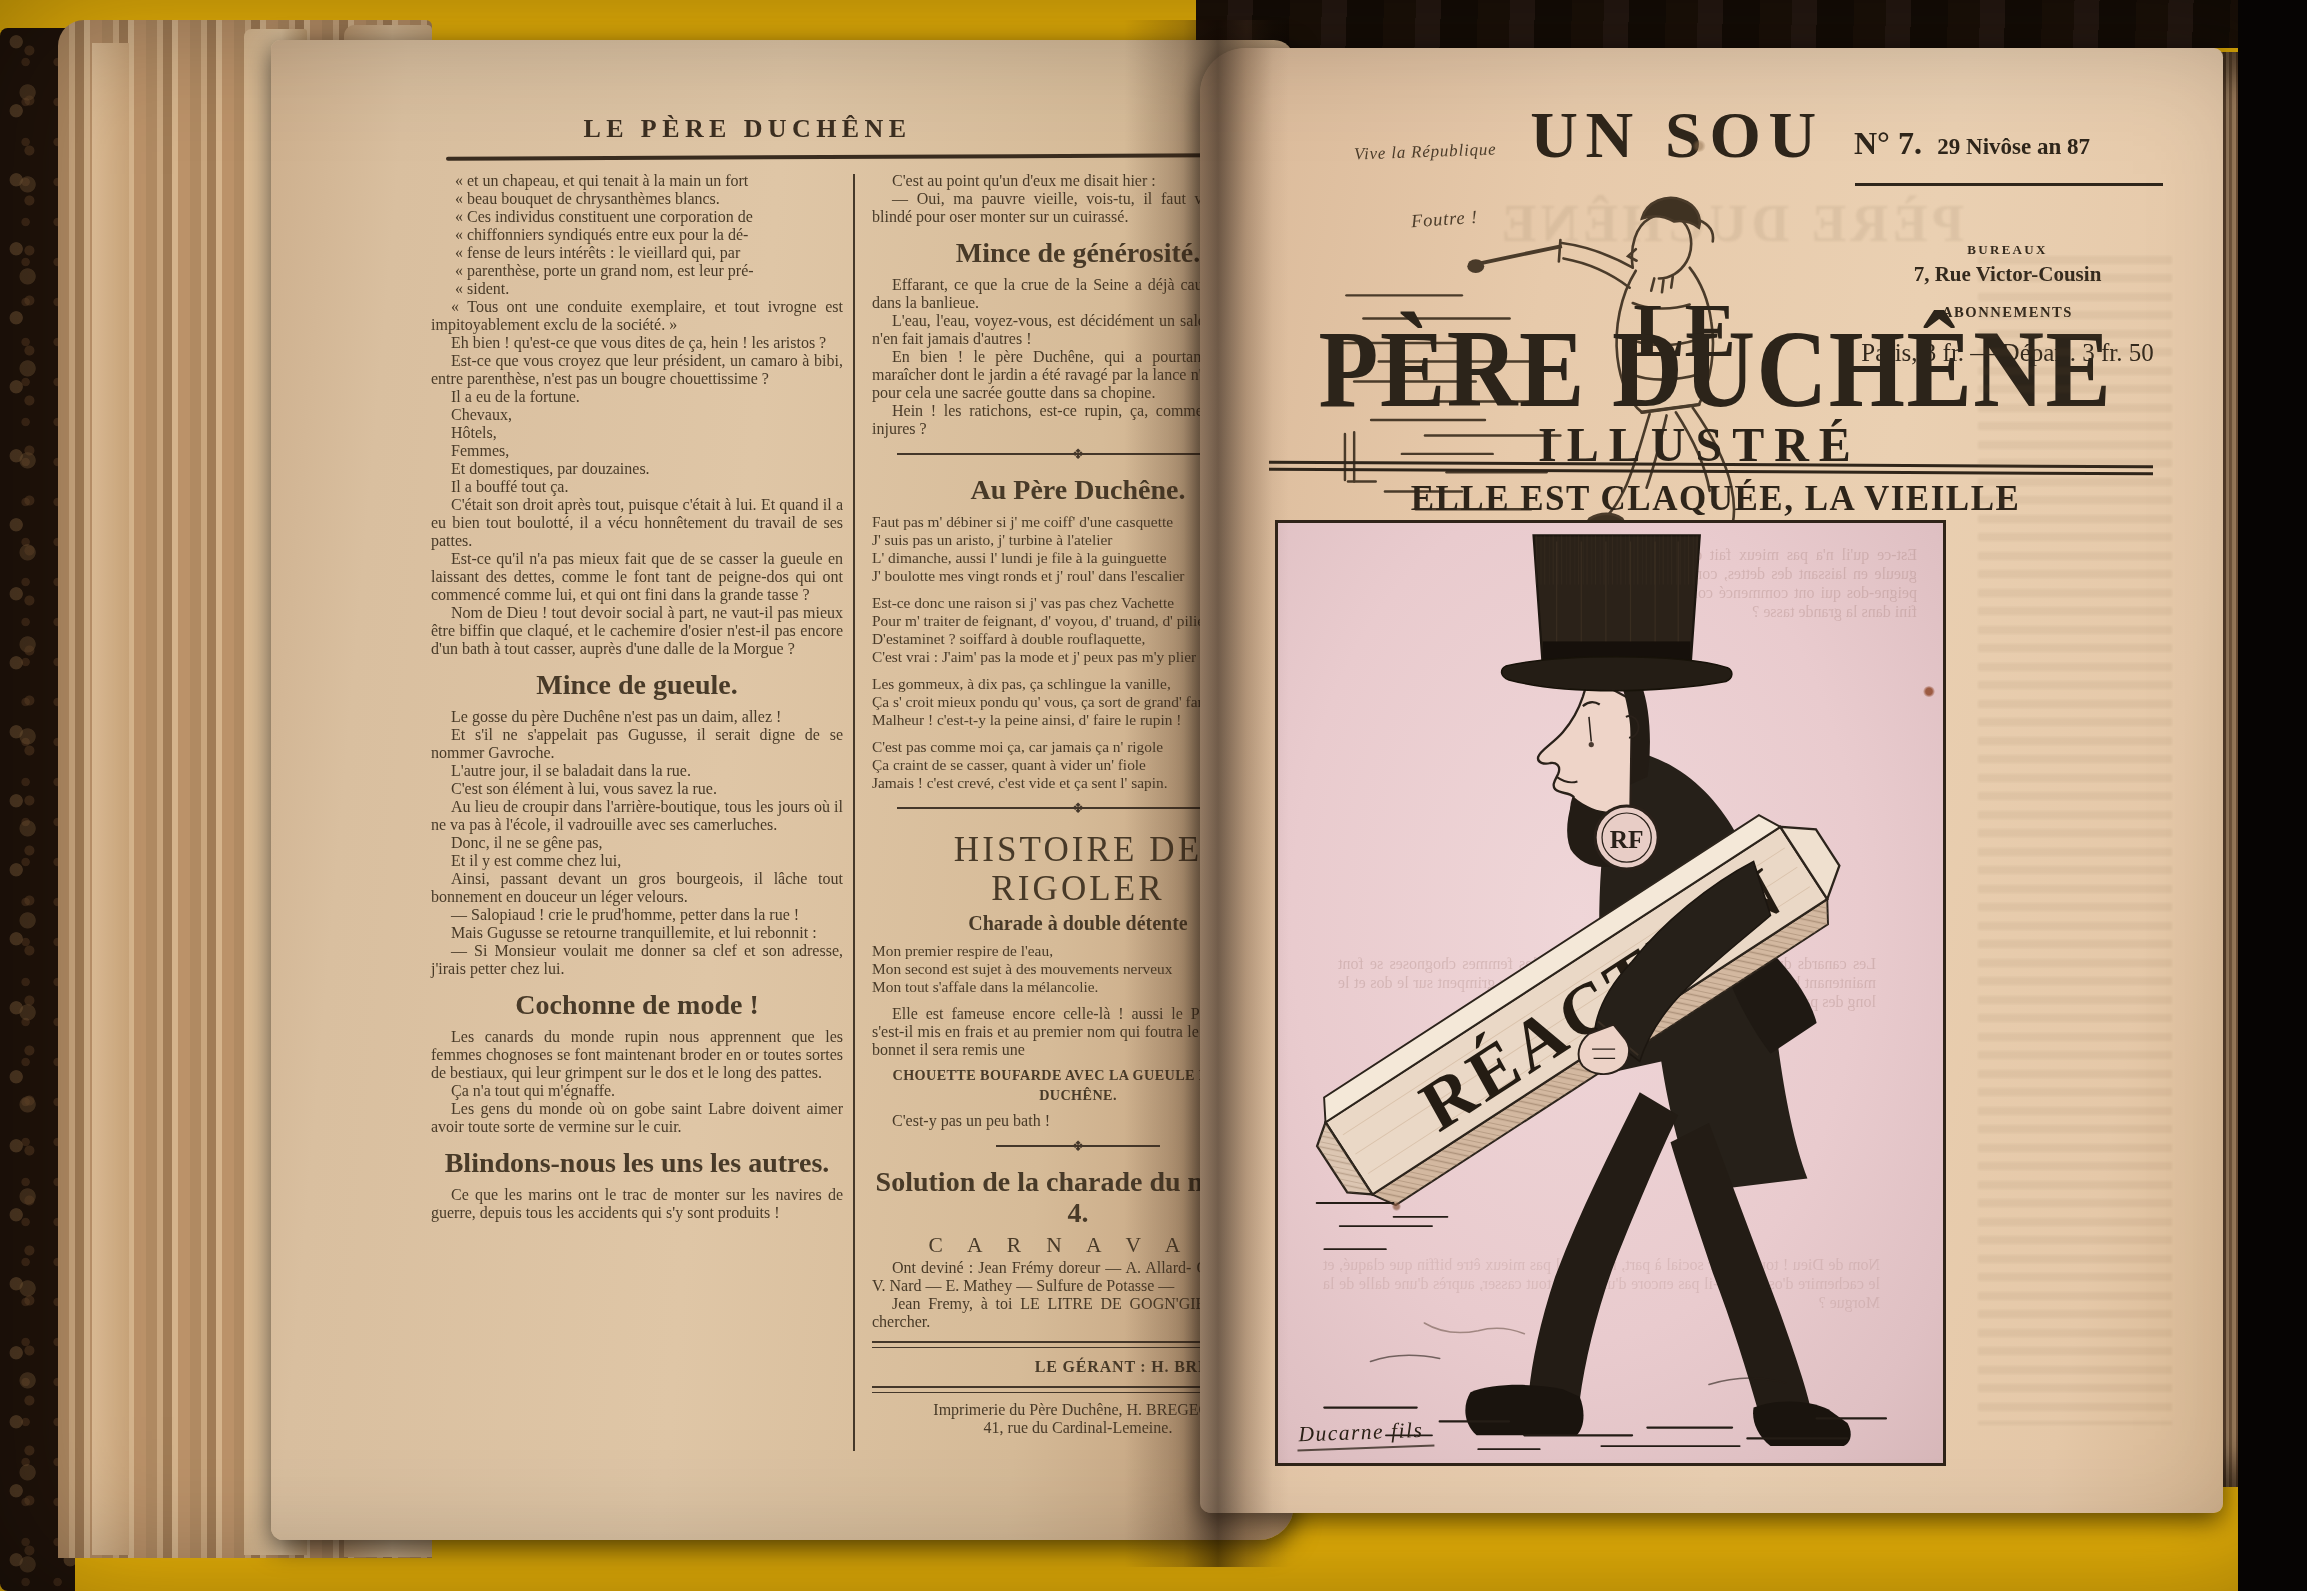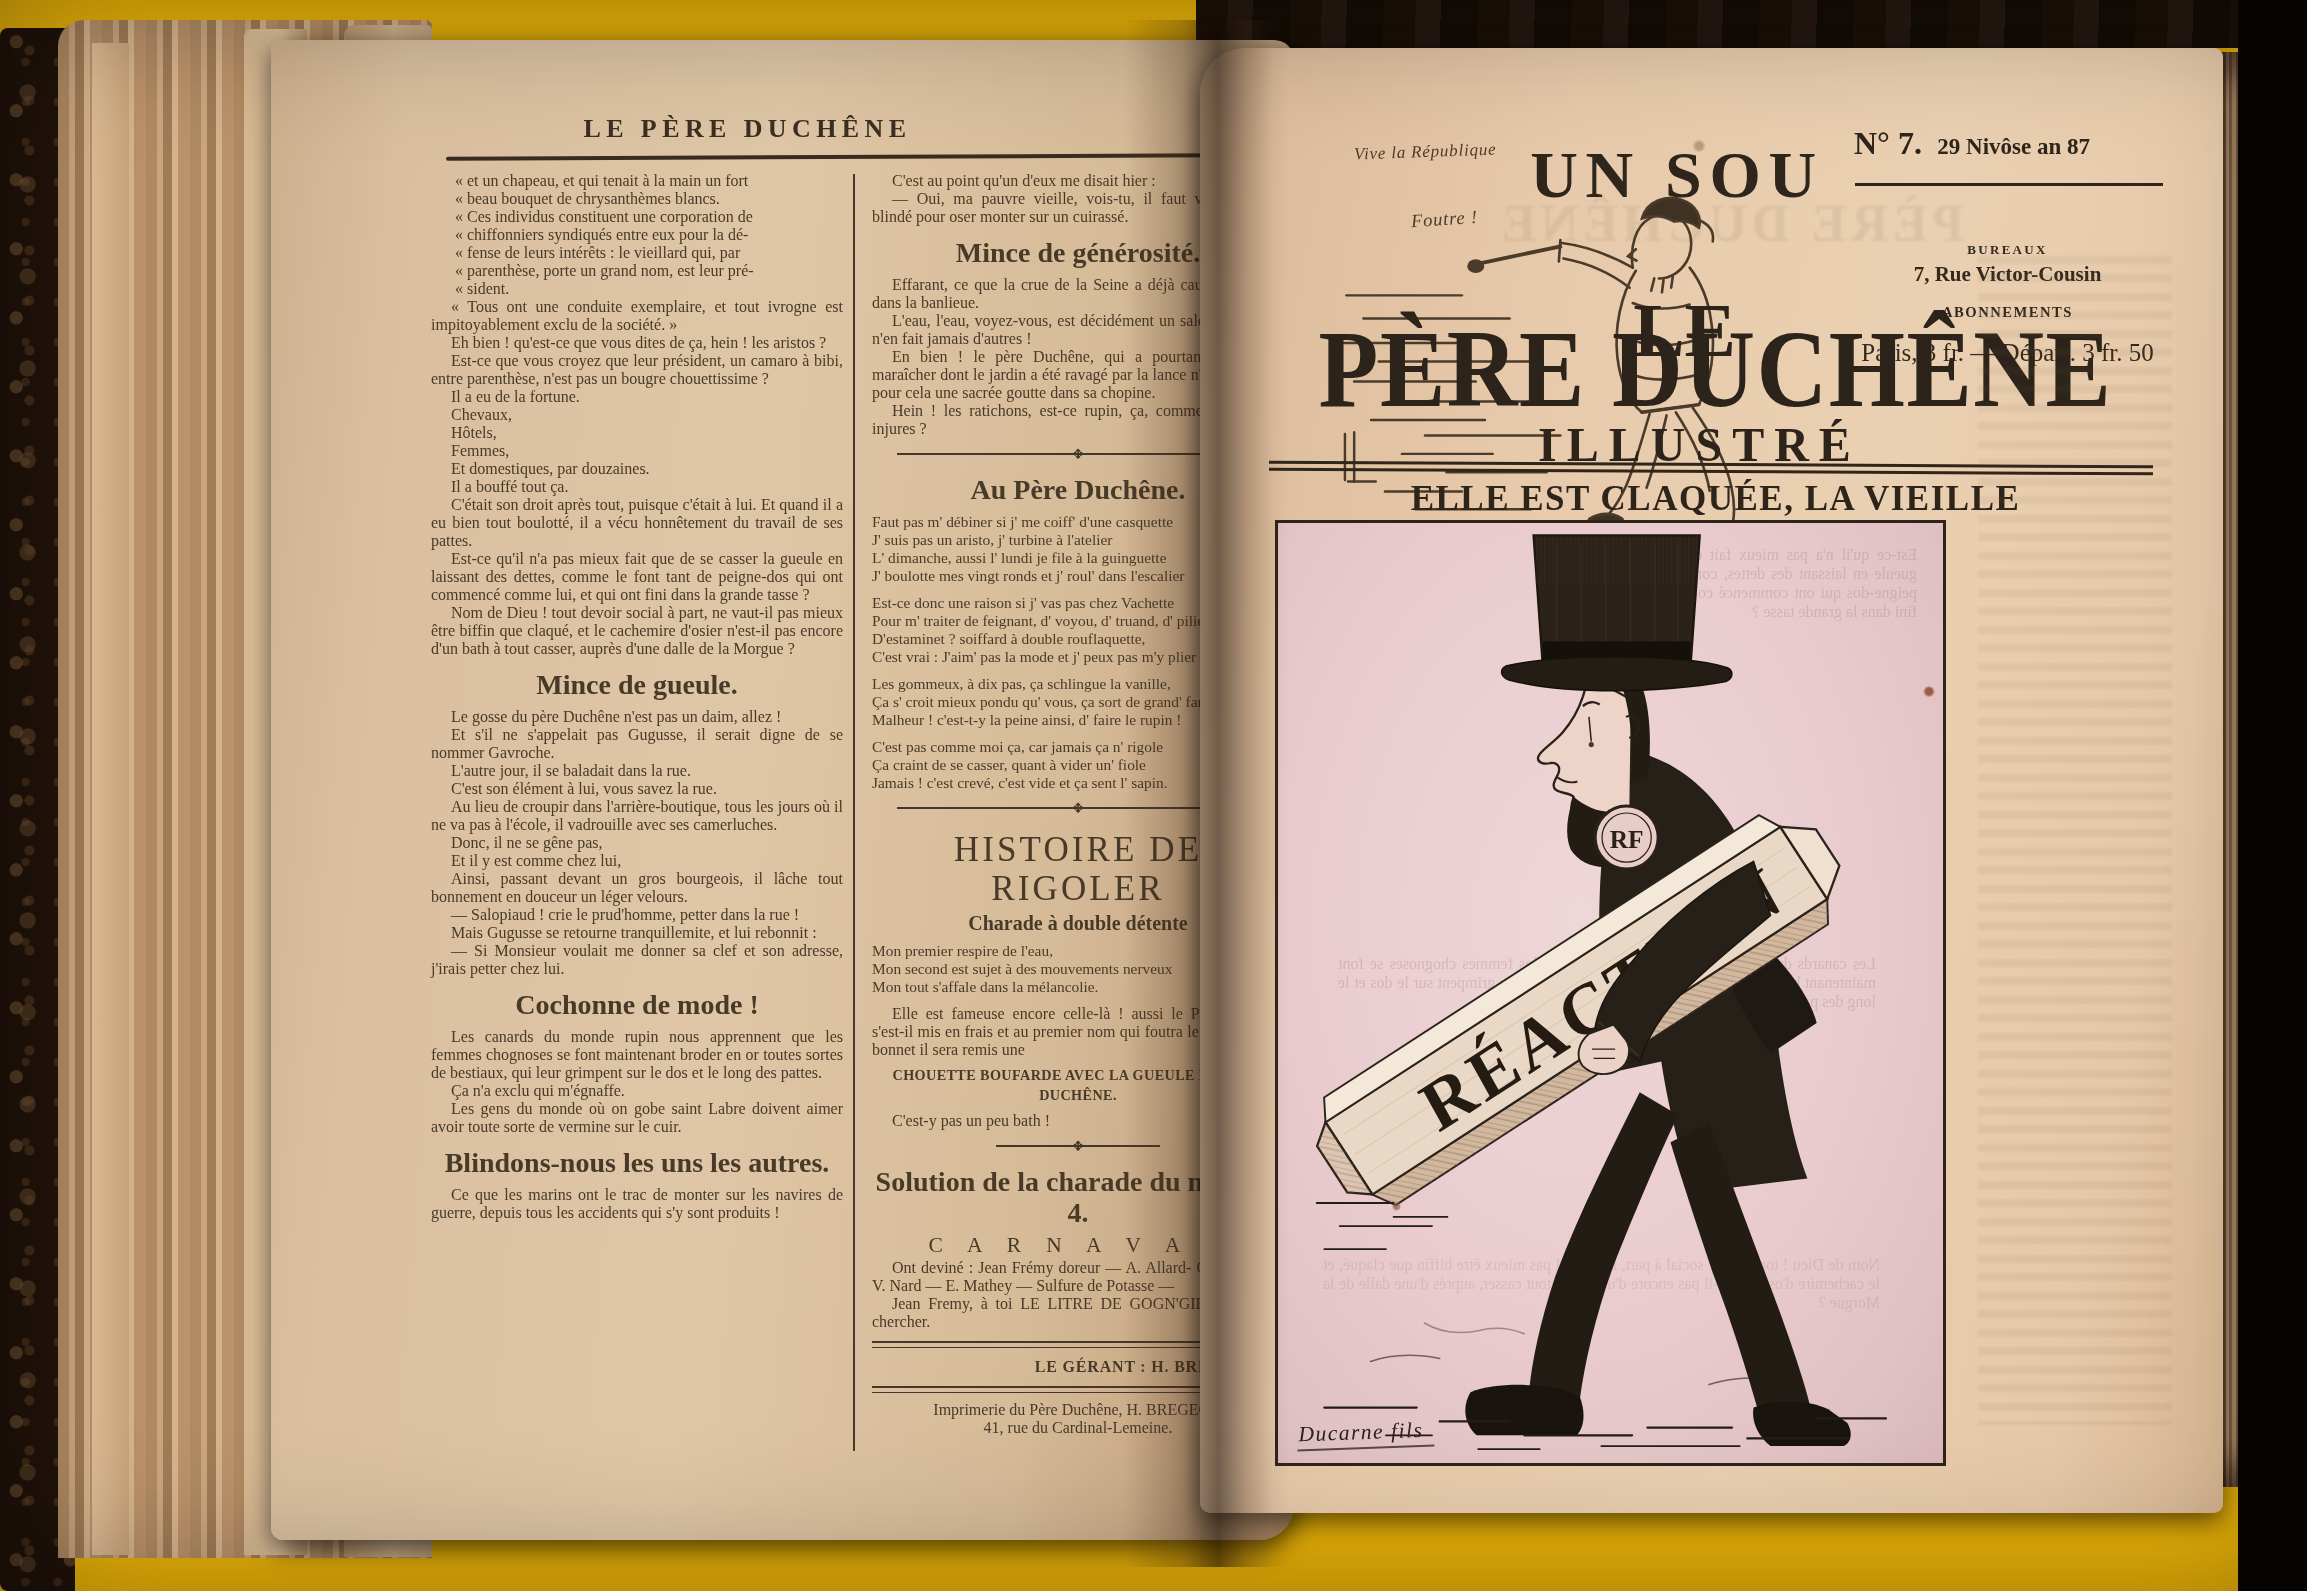--- a/index.html
+++ b/index.html
@@ -75,21 +75,21 @@
     background:linear-gradient(100deg,#c6a584 0%,#dcbc9c 6%,#e7caab 30%,#ead0b2 60%,#e5c8a8 86%,#d6b691 100%);
     border-radius:46px 9.2px 9.2px 10.8px;box-shadow:0 7.7px 26px rgba(0,0,0,.6);}
   .ghost-mast{position:absolute;left:215px;top:146px;width:631px;text-align:center;font-size:52px;
     font-weight:bold;letter-spacing:4.6px;color:rgba(104,86,60,.10);transform:scaleX(-1);filter:blur(0.8px);}
   .sketch{position:absolute;left:131px;top:55px;width:408px;height:454px;}
   .cap-vive{position:absolute;left:154px;top:94px;font-style:italic;font-size:17px;color:#4c3d2b;
     transform:rotate(-2deg);letter-spacing:0.8px;}
   .cap-foutre{position:absolute;left:211px;top:161px;font-style:italic;font-size:18.5px;color:#4c3d2b;
     transform:rotate(-4deg);letter-spacing:0.8px;}
   .price{position:absolute;left:231px;top:49px;width:492px;text-align:center;font-size:66px;
-    font-weight:bold;letter-spacing:7.7px;color:#2f261b;margin-top:40px;}
+    font-weight:bold;letter-spacing:7.7px;color:#2f261b;}
   .issue-row{position:absolute;left:654px;top:77px;width:338px;white-space:nowrap;}
   .issue-row .issue{font-size:32px;font-weight:bold;}
   .issue-row .date{font-size:23px;margin-left:12.3px;font-weight:bold;}
   .issue-rule{position:absolute;left:655px;top:135px;width:308px;height:3.1px;background:#2f261b;}
   .bureaux{position:absolute;left:650px;top:194px;width:315px;text-align:center;color:#33291d;}
   .bureaux .b1{font-size:13px;font-weight:bold;letter-spacing:2.3px;}
   .bureaux .b2{font-size:21px;font-weight:bold;margin-top:3.8px;}
   .bureaux .b3{font-size:14.6px;font-weight:bold;letter-spacing:1.5px;margin-top:17px;}
   .bureaux .b4{font-size:25px;margin-top:18px;}
   .title-le{position:absolute;left:400px;top:238px;width:169px;text-align:center;
@@ -164,21 +164,21 @@
         <div class="ln l">C'est son élément à lui, vous savez la rue.</div>
         <div class="ln p">Au lieu de croupir dans l'arrière-boutique, tous les jours où il ne va pas à l'école, il vadrouille avec ses camerluches.</div>
         <div class="ln l">Donc, il ne se gêne pas,</div>
         <div class="ln l">Et il y est comme chez lui,</div>
         <div class="ln p">Ainsi, passant devant un gros bourgeois, il lâche tout bonnement en douceur un léger velours.</div>
         <div class="ln p">— Salopiaud ! crie le prud'homme, petter dans la rue !</div>
         <div class="ln p">Mais Gugusse se retourne tranquillemite, et lui rebonnit :</div>
         <div class="ln p">— Si Monsieur voulait me donner sa clef et son adresse, j'irais petter chez lui.</div>
         <div class="ln h">Cochonne de mode !</div>
         <div class="ln p">Les canards du monde rupin nous apprennent que les femmes chognoses se font maintenant broder en or toutes sortes de bestiaux, qui leur grimpent sur le dos et le long des pattes.</div>
-        <div class="ln p">Ça n'a exclu qui m'égnaffe.</div>
+        <div class="ln p">Ça n'a tout qui m'égnaffe.</div>
         <div class="ln p">Les gens du monde où on gobe saint Labre doivent aimer avoir toute sorte de vermine sur le cuir.</div>
         <div class="ln h">Blindons-nous les uns les autres.</div>
         <div class="ln p">Ce que les marins ont le trac de monter sur les navires de guerre, depuis tous les accidents qui s'y sont produits !</div>
       </div>
     <div class="col-divider"></div>
     <div class="col col2">
         <div class="ln p">C'est au point qu'un d'eux me disait hier :</div>
         <div class="ln p">— Oui, ma pauvre vieille, vois-tu, il faut vraiment être blindé pour oser monter sur un cuirassé.</div>
         <div class="ln h">Mince de générosité.</div>
         <div class="ln p">Effarant, ce que la crue de la Seine a déjà causé de dégâts dans la banlieue.</div>

